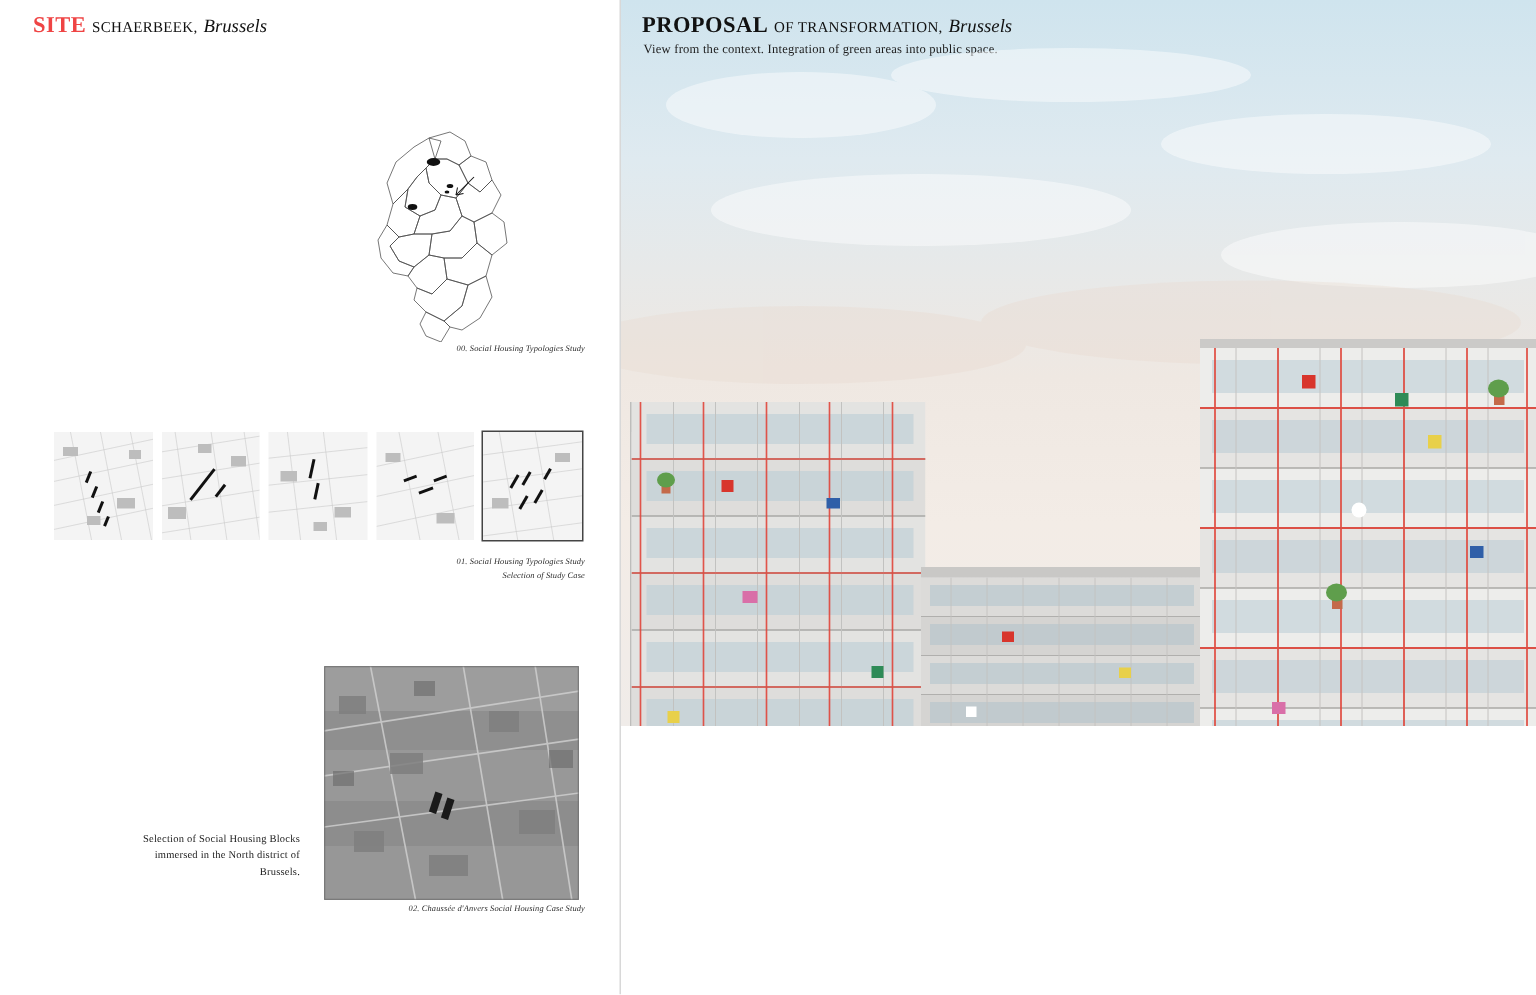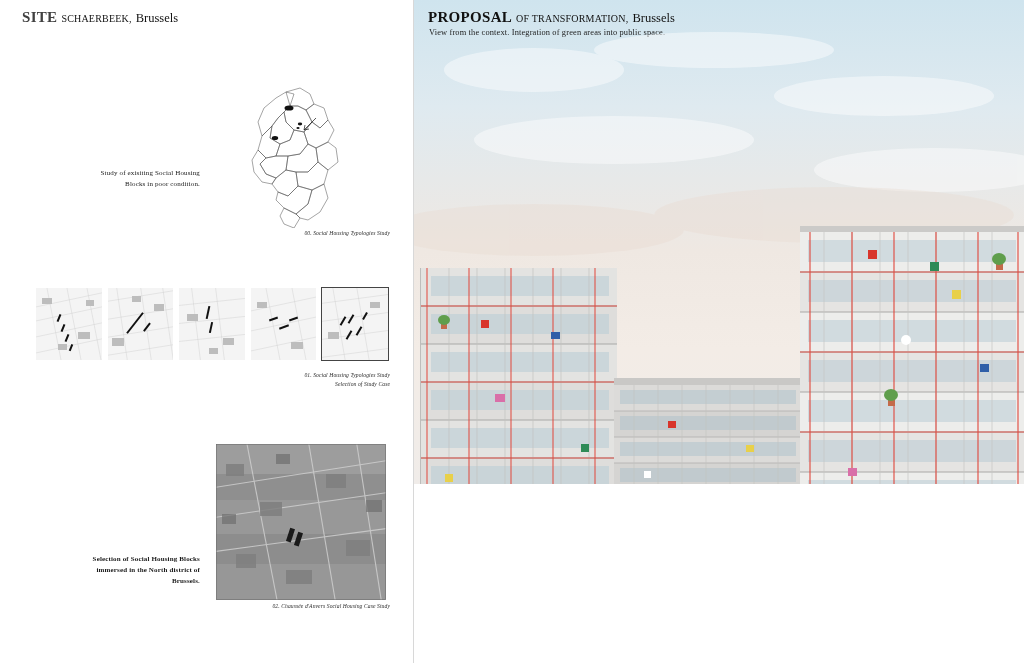--- a/index.html
+++ b/index.html
@@ -25,29 +25,30 @@
   .panel-title {
     position: absolute;
     left: 22px; top: 8px;
     white-space: nowrap;
   }
   .panel-title .t-bold {
     font-family: "Liberation Serif", serif;
     font-weight: bold;
     font-size: 15px;
     letter-spacing: 0.3px;
-    color: #404040;
+    color: #ef4444;
   }
   .panel-title .t-reg {
     font-size: 10px;
     color: #111;
     letter-spacing: 0.2px;
   }
   .panel-title .t-ital {
     font-size: 12.5px;
+    font-style: italic;
     color: #111;
   }
 
   .caption-right {
     position: absolute;
     text-align: right;
     font-size: 5.6px;
     font-style: italic;
     color: #2a2a2a;
     line-height: 1.45;
@@ -216,22 +217,20 @@
         <ellipse cx="47" cy="60" rx="3.2" ry="2.0"></ellipse>
         <ellipse cx="70" cy="50" rx="1.6" ry="1.0"></ellipse>
       </g>
       <g stroke="#111" stroke-width="0.7" fill="none">
         <path d="M88 40 L76 52"></path>
         <path d="M76 52 l5 -1 M76 52 l1 -5"></path>
       </g>
     </svg>
   </div>
 
-  <div class="side-note" style="left: 40px; top: 168px; width: 160px; white-space: pre-line;">Study of  exisiting Social Housing
-Blocks in poor condition.</div>
 
   <div class="caption-right" style="left:200px; top:229px; width:190px;">00. Social Housing Typologies Study</div>
 
   <div id="typology-strip">
     <div class="typo-cell">
       <svg class="grain" width="66" height="72">
         <g stroke="#c9c9c9" stroke-width="0.4" fill="none">
           <path d="M-5 20 L70 4 M-5 34 L70 18 M-5 50 L70 34 M-5 66 L70 50 M10 -5 L26 77 M30 -5 L46 77 M50 -5 L66 77"></path>
         </g>
         <g fill="#bdbdbd">
@@ -345,21 +344,21 @@
         <rect x="6" y="70" width="14" height="10"></rect>
       </g>
       <g fill="#1a1a1a">
         <rect x="72" y="84" width="5" height="14" transform="rotate(18 74 91)"></rect>
         <rect x="80" y="88" width="5" height="14" transform="rotate(18 82 95)"></rect>
       </g>
       <rect x="0.5" y="0.5" width="169" height="155" fill="none" stroke="#6e6e6e" stroke-width="0.6"></rect>
     </svg>
   </div>
 
-  <div class="side-note" style="left: 40px; top: 554px; width: 160px; white-space: pre-line; font-weight: bold;">Selection of  Social Housing Blocks
+  <div class="side-note" style="left: 40px; top: 554px; width: 160px; white-space: pre-line;">Selection of  Social Housing Blocks
 immersed in the North district of
 Brussels.</div>
 
   <div class="caption-right" style="left:190px; top:602px; width:200px;">02. Chaussée d'Anvers Social Housing Case Study</div>
 </div>
 
 <div id="panel-divider"></div>
 
 <div id="right-panel">
 

